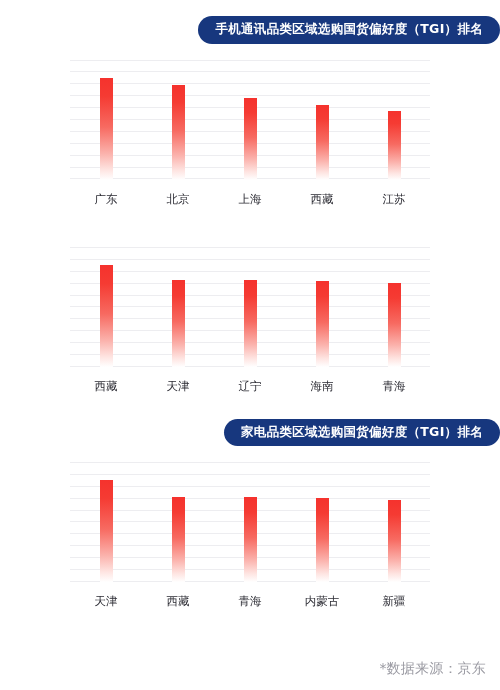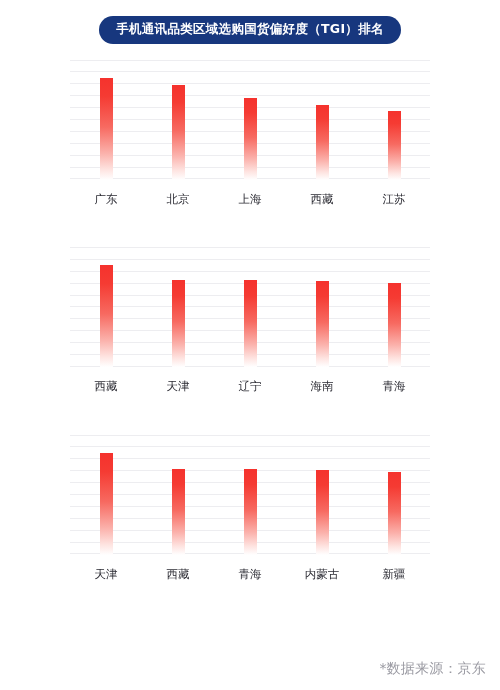--- a/index.html
+++ b/index.html
@@ -23,21 +23,21 @@
   }
 
   
   .section {
     position: relative;
     width: 500px;
   }
 
   .title-row {
     display: flex;
-    justify-content: center;
+    justify-content: flex-end;
     align-items: center;
     width: 100%;
   }
 
   .title-pill {
     display: inline-block;
     background: #17377E;
     color: #ffffff;
     font-size: 12.5px;
     font-weight: bold;
@@ -220,20 +220,23 @@
           <div class="axis-label">西藏</div>
           <div class="axis-label">天津</div>
           <div class="axis-label">辽宁</div>
           <div class="axis-label">海南</div>
           <div class="axis-label">青海</div>
         </div>
     </div>
   </div>
 
   <div class="section" style="padding-top:26px;">
+    <div class="title-row">
+      <span class="title-pill">家电品类区域选购国货偏好度（TGI）排名</span>
+    </div>
     <div class="chart" style="margin-top:16px;">
       <div class="plot">
         <div class="gridlines">
           <div class="gridline"></div>
           <div class="gridline"></div>
           <div class="gridline"></div>
           <div class="gridline"></div>
           <div class="gridline"></div>
           <div class="gridline"></div>
           <div class="gridline"></div>

